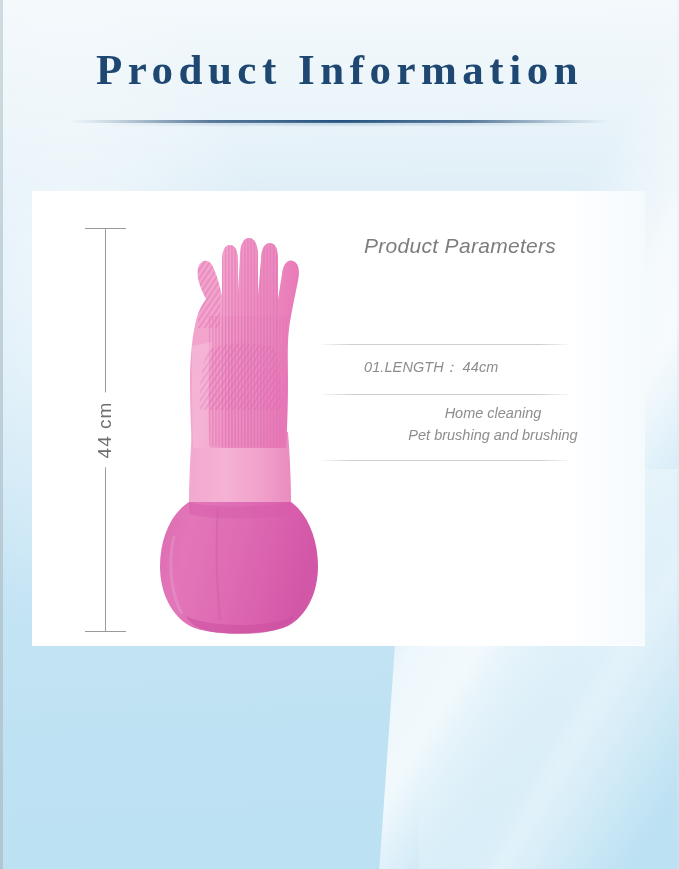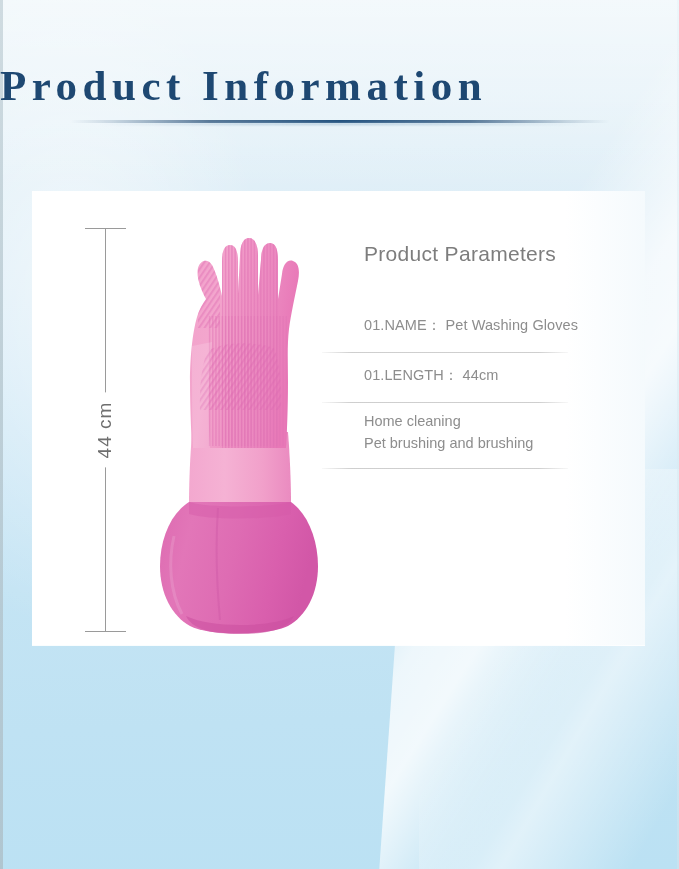--- a/index.html
+++ b/index.html
@@ -39,22 +39,22 @@
     opacity:.85;
   }
   .edge-right{
     position:absolute;right:0;top:0;width:2px;height:100%;
     background:linear-gradient(180deg,#e8f3f8,#cfe3ec);
     opacity:.6;
   }
 
   
   .header{
-    position:absolute;left:0;right:0;top:60px;height:70px;
-    text-align:left;
+    position:absolute;left:0;right:0;top:44px;height:70px;
+    text-align:center;
   }
   .title{
     margin:0;
     font-family:"Liberation Serif", serif;
     font-size:43px;
     font-weight:700;
     letter-spacing:5.5px;
     color:#1e4872;
     line-height:52px;
     white-space:nowrap;
@@ -111,21 +111,21 @@
   }
 
   
   .glove-wrap{
     position:absolute;left:148px;top:196px;width:185px;height:440px;
   }
   .glove-svg{display:block;width:185px;height:440px;}
 
   
   .params{
-    position:absolute;left:322px;top:242px;width:300px;
+    position:absolute;left:322px;top:234px;width:300px;font-style:italic;
   }
   .params-title{
     margin:0 0 44px 42px;
     font-size:21px;
     color:#7d7d7d;
     font-weight:400;
     letter-spacing:.3px;
     white-space:nowrap;
   }
   .prow{
@@ -139,20 +139,21 @@
     line-height:30px;
     white-space:nowrap;
     letter-spacing:.1px;
   }
   .divider{
     position:absolute;left:0;width:246px;height:1px;
     background:linear-gradient(90deg,rgba(205,205,205,.15),rgba(198,198,198,.85) 12%,rgba(198,198,198,.85) 88%,rgba(205,205,205,.15));
   }
   .scope-list{
     padding-left:42px;
+    text-align:center;
   }
   .scope-list .sline{
     font-size:14.5px;
     color:#8d8d8d;
     line-height:22px;
     white-space:nowrap;
   }
 </style>
 </head>
 <body>
@@ -306,21 +307,20 @@
     <div class="vline"></div>
     <div class="cap top"></div>
     <div class="cap bot"></div>
     <div class="lbl">44 cm</div>
   </div>
 
   <div class="params">
     <h2 class="params-title">Product Parameters</h2>
 
     <div class="prow">
-      <div class="ptext">01.NAME：  Pet Washing Gloves</div>
       <div class="divider" style="top:42px;"></div>
     </div>
 
     <div class="prow">
       <div class="ptext">01.LENGTH：  44cm</div>
       <div class="divider" style="top:42px;"></div>
     </div>
 
 
 

